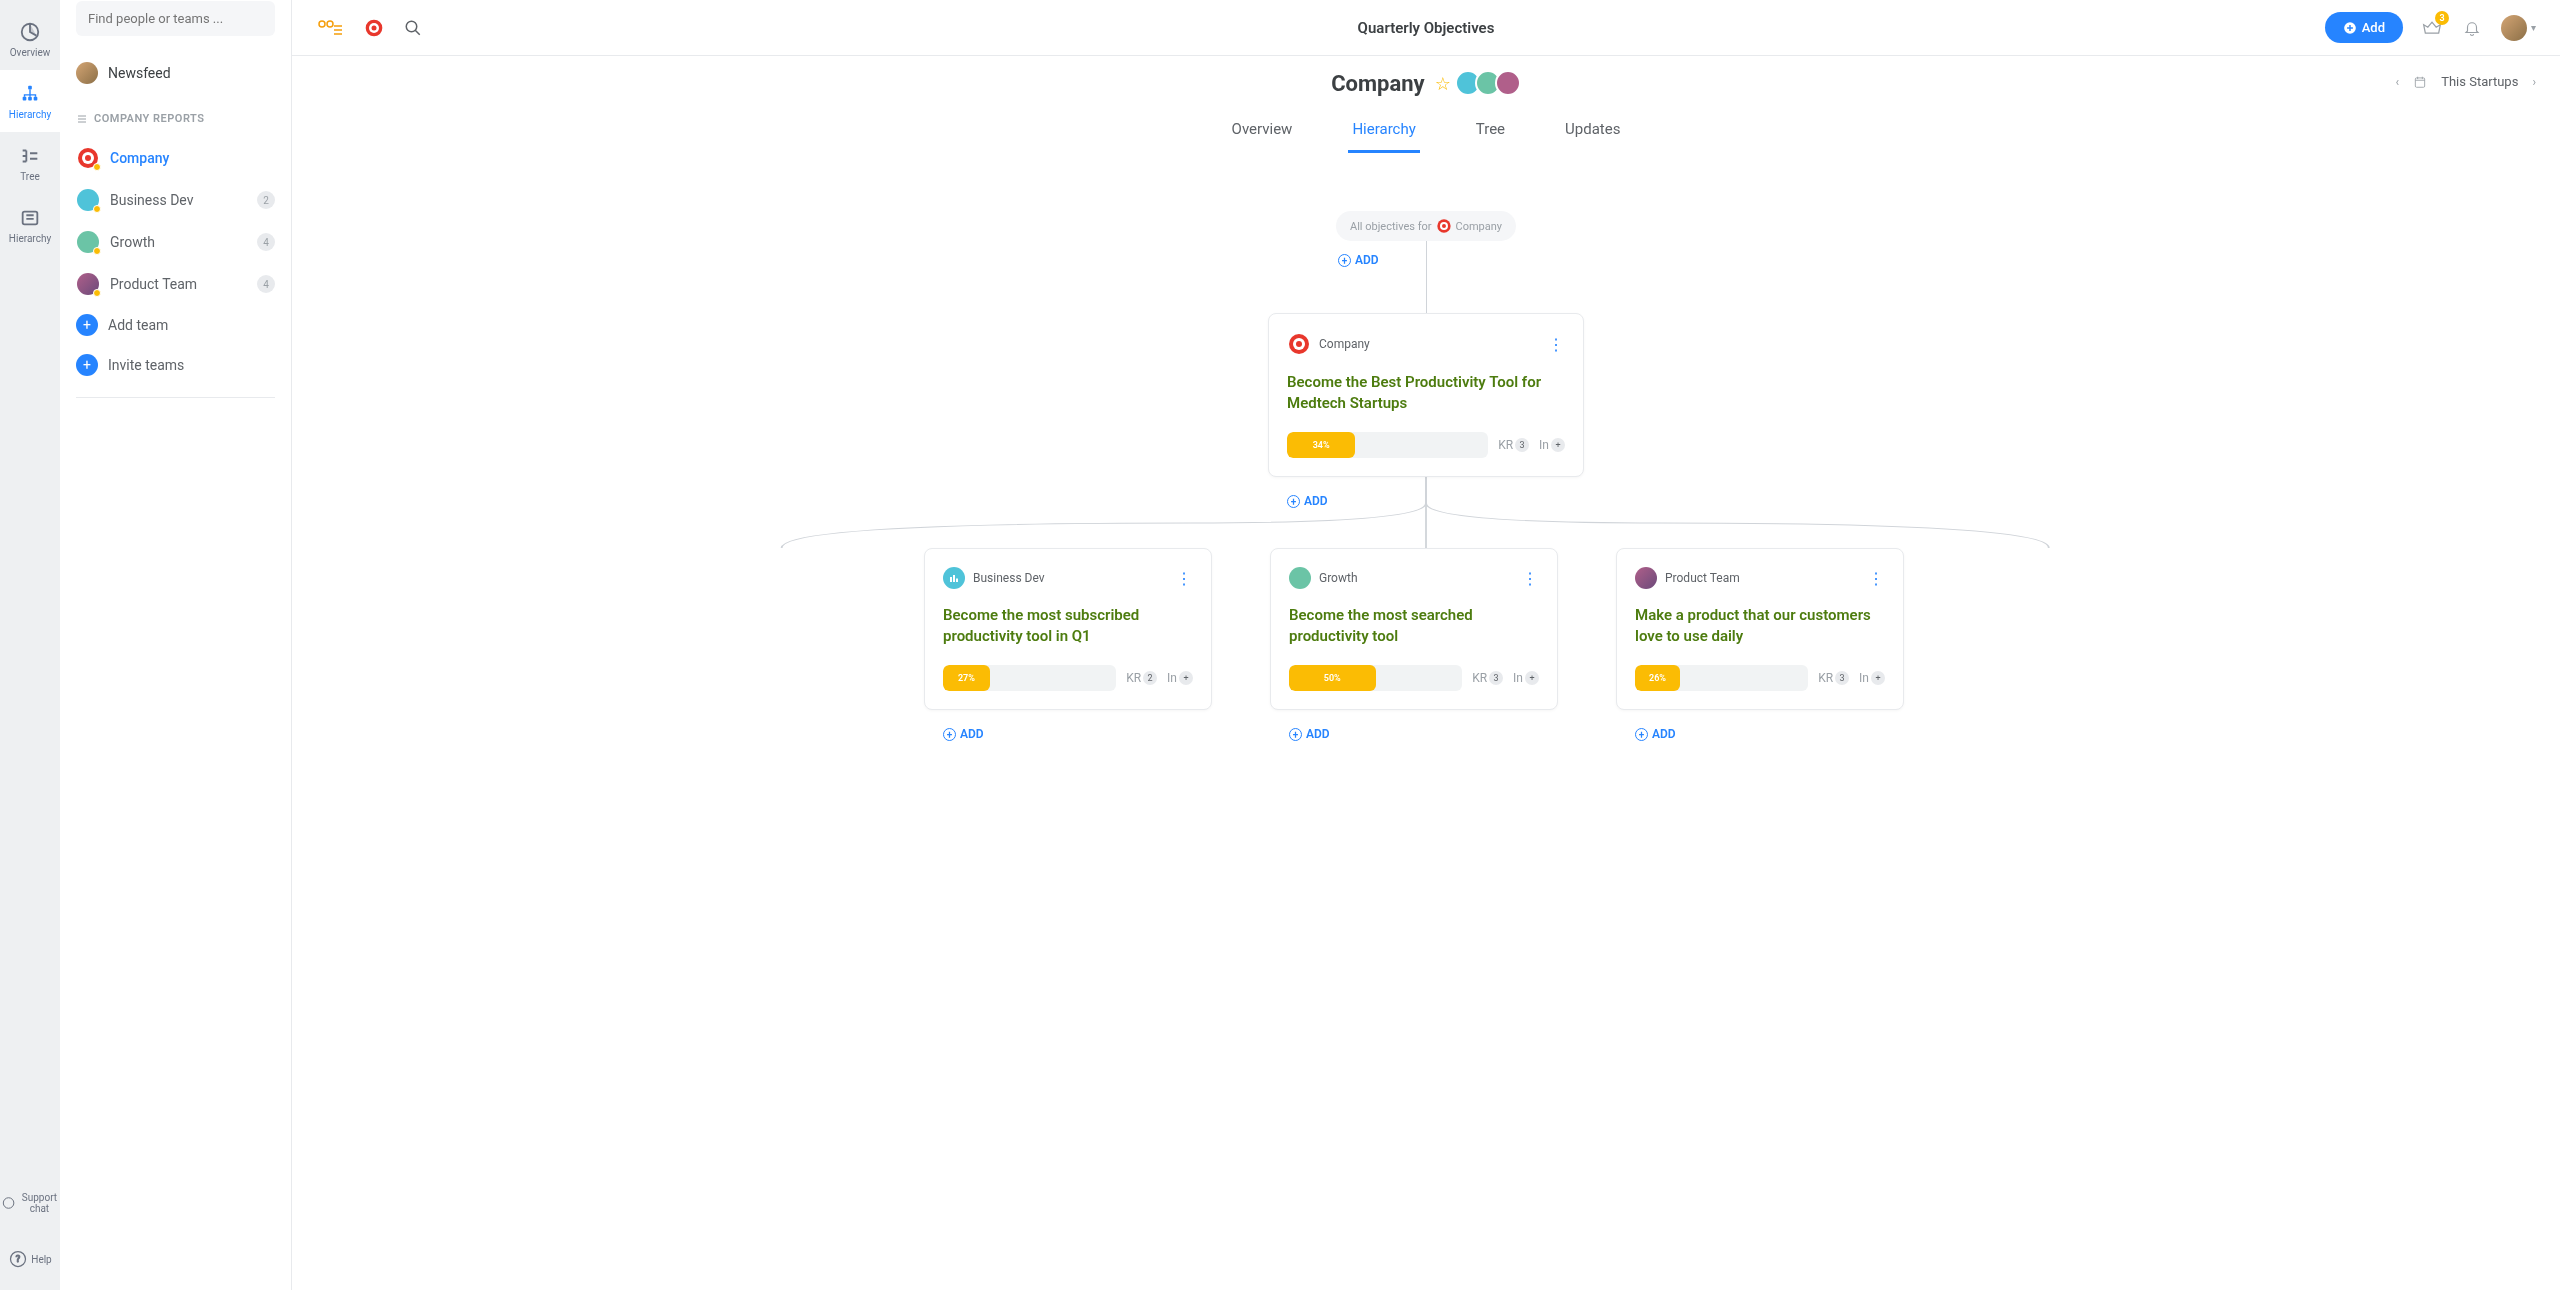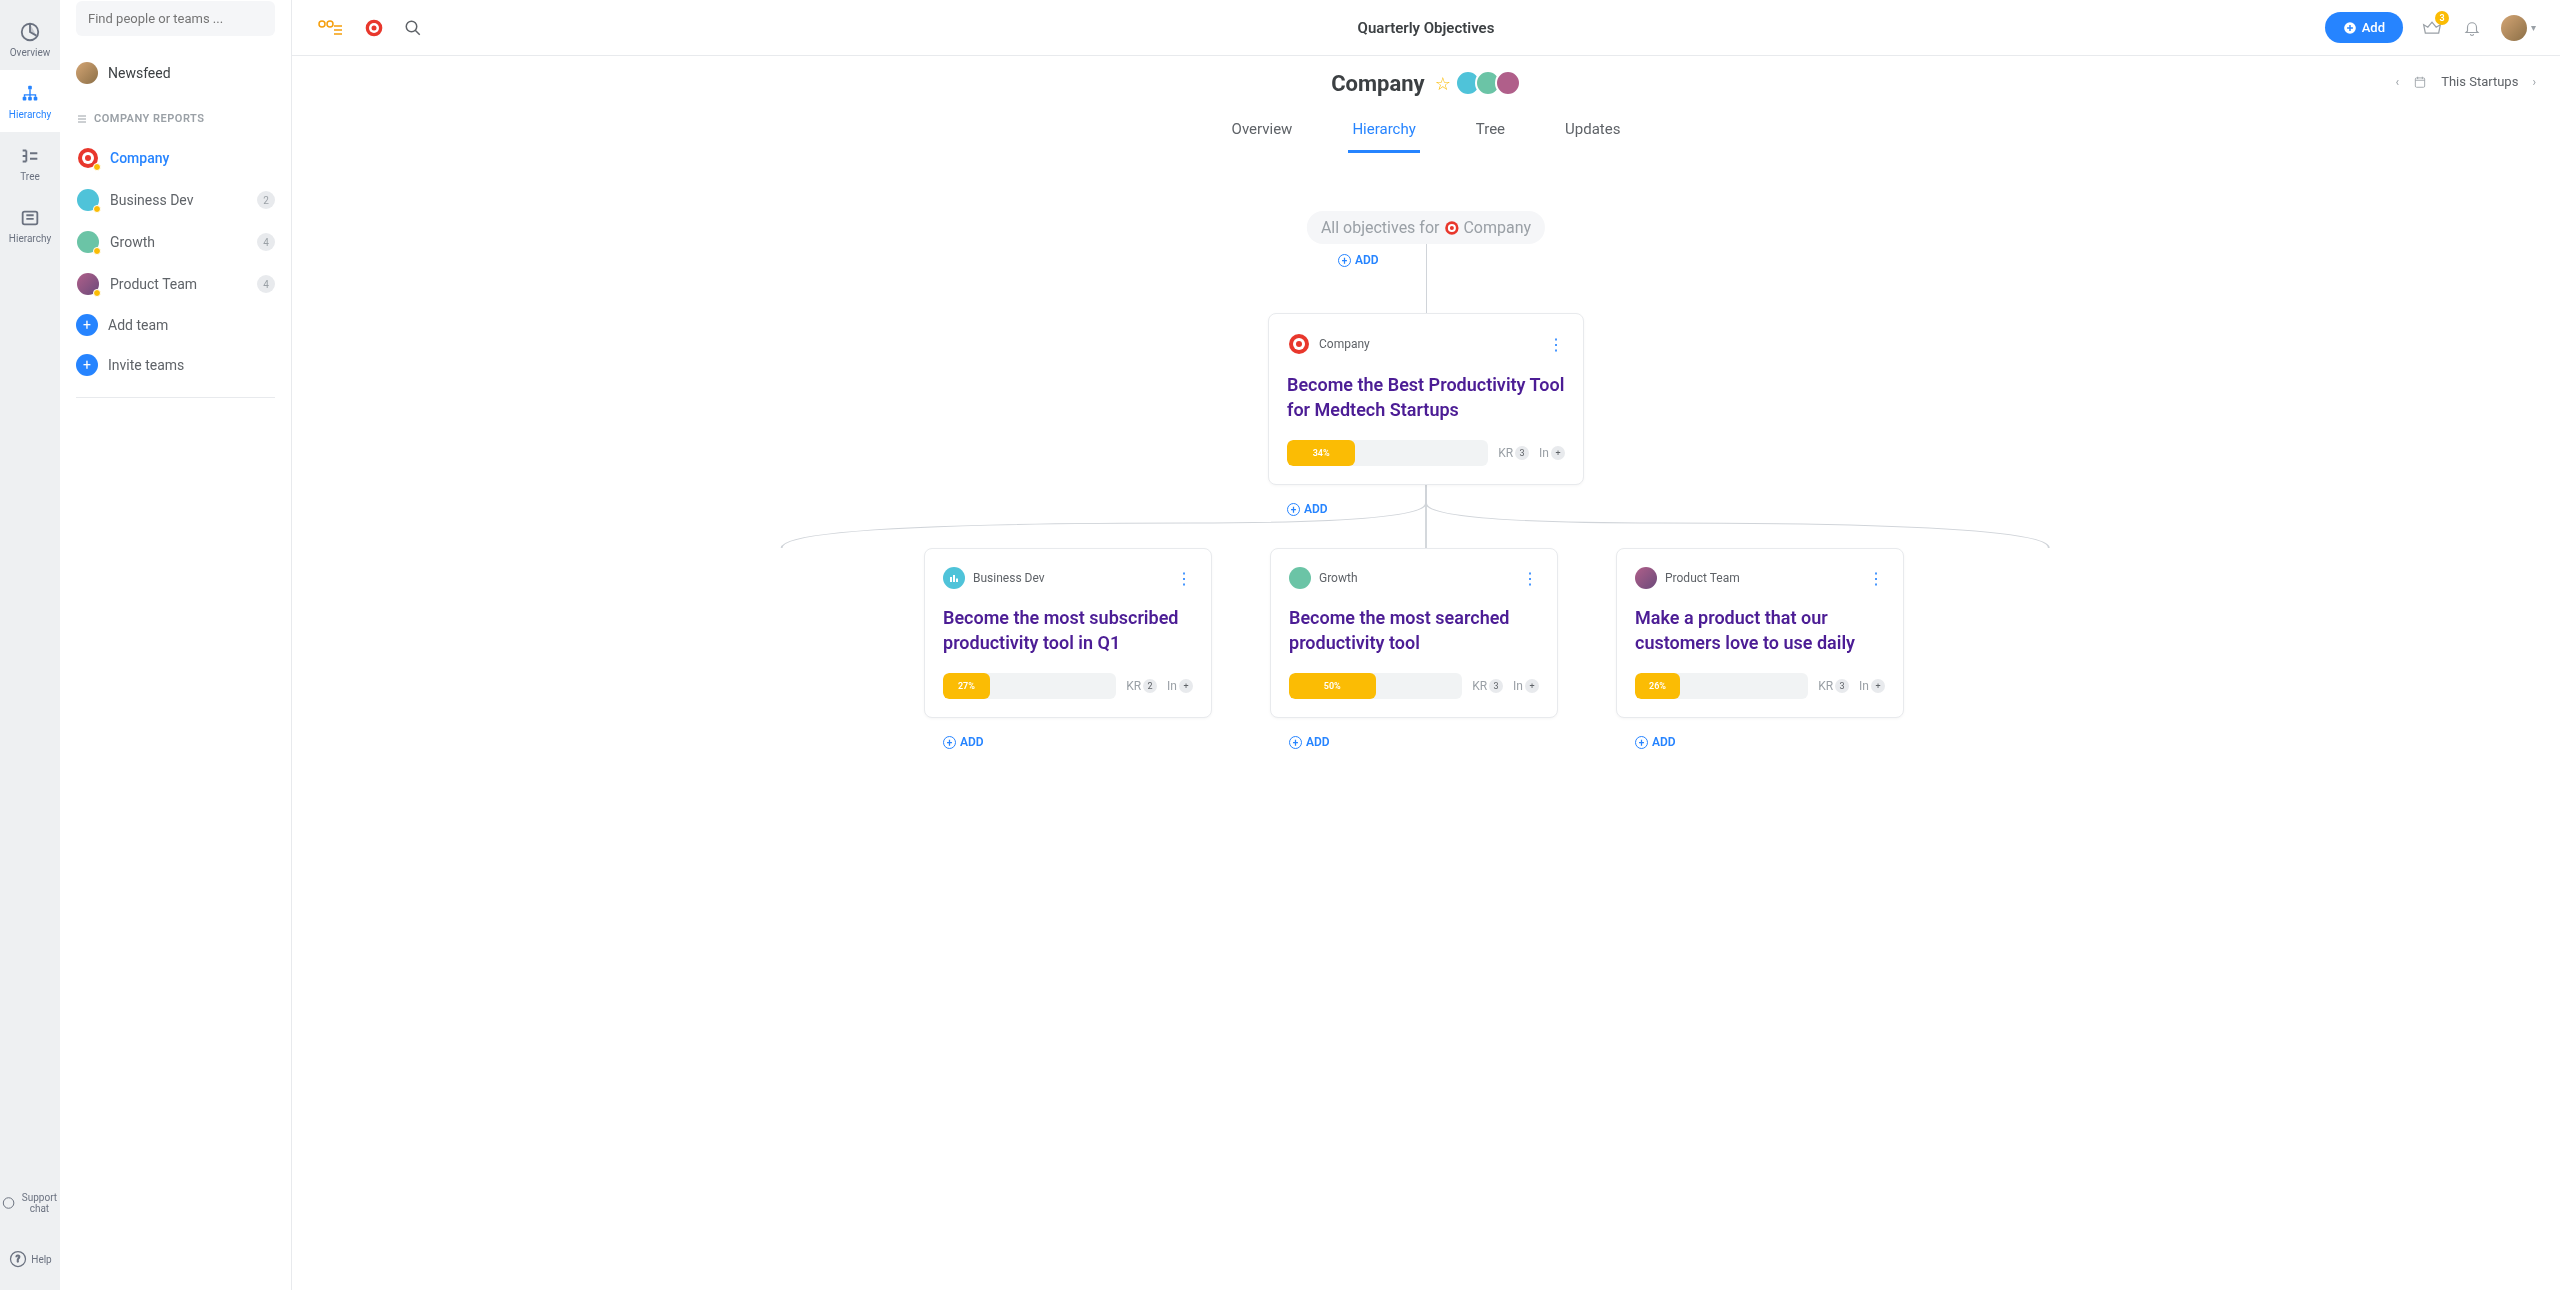--- a/index.html
+++ b/index.html
@@ -49,30 +49,30 @@
 .team-avatars { display: flex; }
 .team-avatars .tav { width: 26px; height: 26px; border-radius: 50%; border: 2px solid #fff; margin-left: -6px; }
 .period-picker { position: absolute; right: 24px; top: 18px; display: flex; align-items: center; gap: 14px; color: #5f6368; font-size: 13px; }
 .period-picker .chev { color: #9aa0a6; cursor: pointer; font-size: 12px; }
 .tabs { display: flex; justify-content: center; gap: 52px; margin-top: 12px; }
 .tab { padding: 12px 4px; font-size: 15px; color: #5f6368; cursor: pointer; border-bottom: 3px solid transparent; }
 .tab.active { color: #2684ff; border-bottom-color: #2684ff; }
 
 
 .canvas { flex: 1; position: relative; background: #fff; overflow: auto; }
-.root-chip { position: absolute; left: 50%; transform: translateX(-50%); top: 58px; background: #f5f6f8; border-radius: 16px; padding: 7px 14px; font-size: 16px; color: #9aa0a6; display: flex; align-items: center; gap: 4px; }
+.root-chip { position: absolute; left: 50%; transform: translateX(-50%); top: 58px; background: #f5f6f8; border-radius: 16px; padding: 7px 14px; font-size: 11px; color: #9aa0a6; display: flex; align-items: center; gap: 4px; }
 .root-chip .target-mini { width: 16px; height: 16px; }
 .add-link { color: #2684ff; font-size: 12px; font-weight: 600; display: flex; align-items: center; gap: 4px; cursor: pointer; }
 .root-add { position: absolute; left: calc(50% - 88px); top: 100px; }
 
 .card { position: absolute; width: 316px; background: #fff; border: 1px solid #e8eaed; border-radius: 8px; padding: 18px; box-shadow: 0 1px 3px rgba(0,0,0,0.04); }
 .card-header { display: flex; align-items: center; gap: 8px; margin-bottom: 16px; }
 .card-header-label { font-size: 12px; color: #5f6368; }
 .card-menu { margin-left: auto; color: #2684ff; cursor: pointer; font-size: 16px; letter-spacing: 1px; }
-.card-title { font-size: 18px; font-weight: 600; color: #4c1d95; line-height: 1.4; margin-bottom: 18px; }
+.card-title { font-size: 15px; font-weight: 600; color: #4d7c0f; line-height: 1.4; margin-bottom: 18px; }
 .card-footer { display: flex; align-items: center; gap: 10px; }
 .progress-bar { flex: 1; height: 26px; background: #f1f3f4; border-radius: 6px; position: relative; overflow: hidden; }
 .progress-fill { height: 100%; background: #fbbc04; border-radius: 6px; display: flex; align-items: center; justify-content: center; font-size: 9px; font-weight: 600; color: #fff; }
 .kr-chip { font-size: 12px; color: #9aa0a6; display: flex; align-items: center; gap: 2px; }
 .kr-chip .num { background: #e8eaed; width: 14px; height: 14px; border-radius: 50%; font-size: 9px; display: flex; align-items: center; justify-content: center; color: #5f6368; }
 .card-add-below { position: absolute; left: 18px; bottom: -32px; }
 
 .card-main { left: 50%; transform: translateX(-50%); top: 160px; }
 .card-child1 { left: calc(50% - 502px); top: 395px; width: 288px; }
 .card-child2 { left: calc(50% - 156px); top: 395px; width: 288px; }

